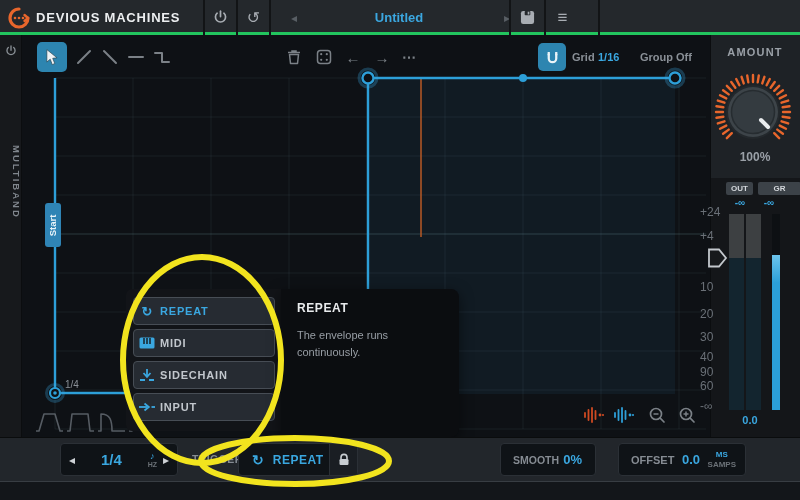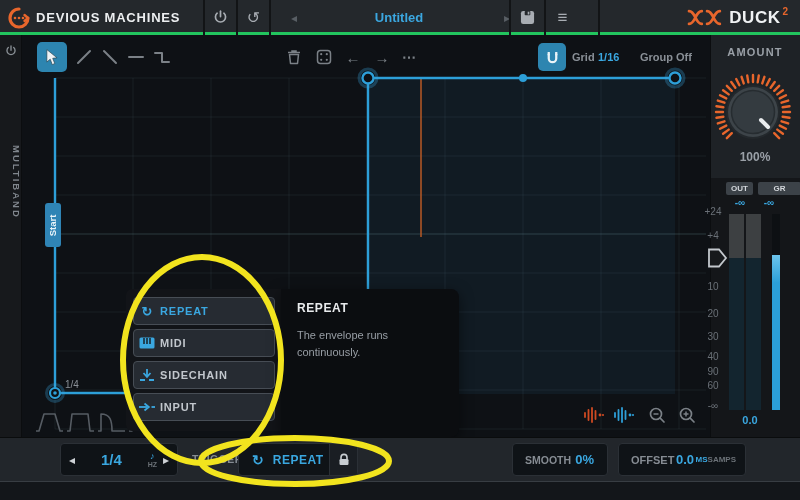--- a/index.html
+++ b/index.html
@@ -32,21 +32,21 @@
   .grid-value { color:#3aa7e0; font-size:11px; font-weight:bold; }
 
   
   #rightpanel { left:710px; top:35px; width:90px; height:402px; background:#1e2226; border-left:1px solid #0b0d0f; }
   .amount-label { left:710px; top:46px; width:90px; text-align:center; color:#9aa0a7; font-size:11px; font-weight:bold; letter-spacing:1.2px; }
   .amount-value { left:710px; top:150px; width:90px; text-align:center; color:#9aa0a7; font-size:12px; font-weight:bold; }
   #meterinset { left:711px; top:178px; width:89px; height:259px; background:#141619; }
   .mbadge { top:182px; height:13px; background:#3c4248; border-radius:2px; color:#d3d7db; font-size:8px; font-weight:bold;
             display:flex; align-items:center; justify-content:center; }
   .mval { top:197px; height:12px; color:#3aa7e0; font-size:10px; font-weight:bold; text-align:center; }
-  .mscale { left:700px; width:26px; text-align:center; color:#6a7077; font-size:10px; height:10px; line-height:10px; }
+  .mscale { left:700px; width:26px; text-align:left; color:#6a7077; font-size:12px; height:10px; line-height:10px; }
   .mcol { background:#0d1013; }
   .readout { left:712px; top:414px; width:76px; text-align:center; color:#3aa7e0; font-size:11px; font-weight:bold; }
 
   
   #bottombar { left:0; top:437px; width:800px; height:44px; background:#22262b; border-top:1px solid #0a0c0d; }
   #footer { left:0; top:481px; width:800px; height:19px; background:#13161a; border-top:1px solid #383d43; }
   .bb-label { top:437px; height:44px; line-height:44px; color:#868c93; font-size:10.5px; font-weight:bold; letter-spacing:.4px; }
   .bb-box { top:443px; height:33px; background:#0f1317; border:1px solid #2b3036; border-radius:4px; }
   .bb-blue { color:#3aa7e0; font-weight:bold; }
   .bb-arrow { color:#ced2d6; font-size:12px; cursor:pointer; }
@@ -111,28 +111,20 @@
         <rect x="5" y="1" width="6" height="4.5" rx="0.8" fill="#24282c"></rect>
         <rect x="8.2" y="1.8" width="1.8" height="3" fill="#a8adb3"></rect>
       </svg>
     </div>
     <div class="abs tb-sep" style="left:544px;"></div>
     <div class="abs tb-btn" style="left:547px;width:31px;font-size:17px;font-weight:bold;">
         <span>≡</span>
       </div>
     <div class="abs tb-sep" style="left:598px;"></div>
 
-    <div class="abs duckwrap">
-      <svg width="37" height="17" viewBox="0 0 34 16">
-        <path d="M1.5,14 C8,14 7,2 13.5,2 M1.5,2 C8,2 7,14 13.5,14" fill="none" stroke="#e8662c" stroke-width="2.6" stroke-linecap="round"></path>
-        <path d="M18.5,14 C25,14 24,2 30.5,2 M18.5,2 C25,2 24,14 30.5,14" fill="none" stroke="#e8662c" stroke-width="2.6" stroke-linecap="round"></path>
-      </svg>
-      <span class="duckname">DUCK</span>
-        <span class="ducksup">2</span>
-    </div>
   </div>
 
   <div class="abs" id="sidebar">
     <div class="abs" style="left:0;top:10px;width:22px;display:flex;justify-content:center;">
       <svg width="12" height="12" viewBox="0 0 16 16">
           <path d="M8 1.2 V7" stroke="#8a9096" stroke-width="1.8" stroke-linecap="round"></path>
           <path d="M4.4 3.4 a5.4 5.4 0 1 0 7.2 0" fill="none" stroke="#8a9096" stroke-width="1.8" stroke-linecap="round"></path>
         </svg>
     </div>
     <div class="abs mb-label">MULTIBAND</div>
@@ -439,29 +431,29 @@
     <span style="color:#3aa7e0;font-size:14px;font-weight:bold;margin-left:13px;">↻</span>
     <span class="bb-blue" style="font-size:12px;letter-spacing:.5px;margin-left:9px;">REPEAT</span>
     <span class="locksegment">
       <svg width="12" height="13" viewBox="0 0 12 13">
         <path d="M3,6 V4.4 a3,3 0 0 1 6,0 V6" fill="none" stroke="#c8cdd2" stroke-width="1.6"></path>
         <rect x="1.5" y="6" width="9" height="6" rx="1.2" fill="#c8cdd2"></rect>
       </svg>
     </span>
   </div>
 
-  <div class="abs bb-box" style="left:512px;width:96px;display:flex;align-items:center;justify-content:space-between;">
+  <div class="abs bb-box" style="left:500px;width:96px;display:flex;align-items:center;justify-content:space-between;">
     <span style="color:#868c93;font-size:10.5px;font-weight:bold;margin-left:12px;">SMOOTH</span>
     <span class="bb-blue" style="font-size:13px;margin-right:13px;">0%</span>
   </div>
 
   <div class="abs bb-box" style="left:618px;width:128px;display:flex;align-items:center;">
     <span style="color:#868c93;font-size:11px;font-weight:bold;margin-left:12px;">OFFSET</span>
     <span class="bb-blue" style="font-size:13px;flex:1;text-align:center;">0.0</span>
-    <span style="display:flex;align-items:center;line-height:1.2;margin-right:9px;">
+    <span style="display:flex;flex-direction:column;align-items:center;line-height:1.2;margin-right:9px;">
       <span style="color:#3aa7e0;font-size:8px;font-weight:bold;">MS</span>
       <span style="color:#6b7177;font-size:8px;font-weight:bold;">SAMPS</span>
     </span>
   </div>
 
   <svg class="abs" id="annotations" viewBox="0 0 800 500">
     <ellipse cx="202" cy="360" rx="79" ry="103" fill="none" stroke="#f2e41e" stroke-width="6" stroke-linecap="round"></ellipse>
     <ellipse cx="295" cy="461" rx="94" ry="23" fill="none" stroke="#f2e41e" stroke-width="6"></ellipse>
   </svg>
 

